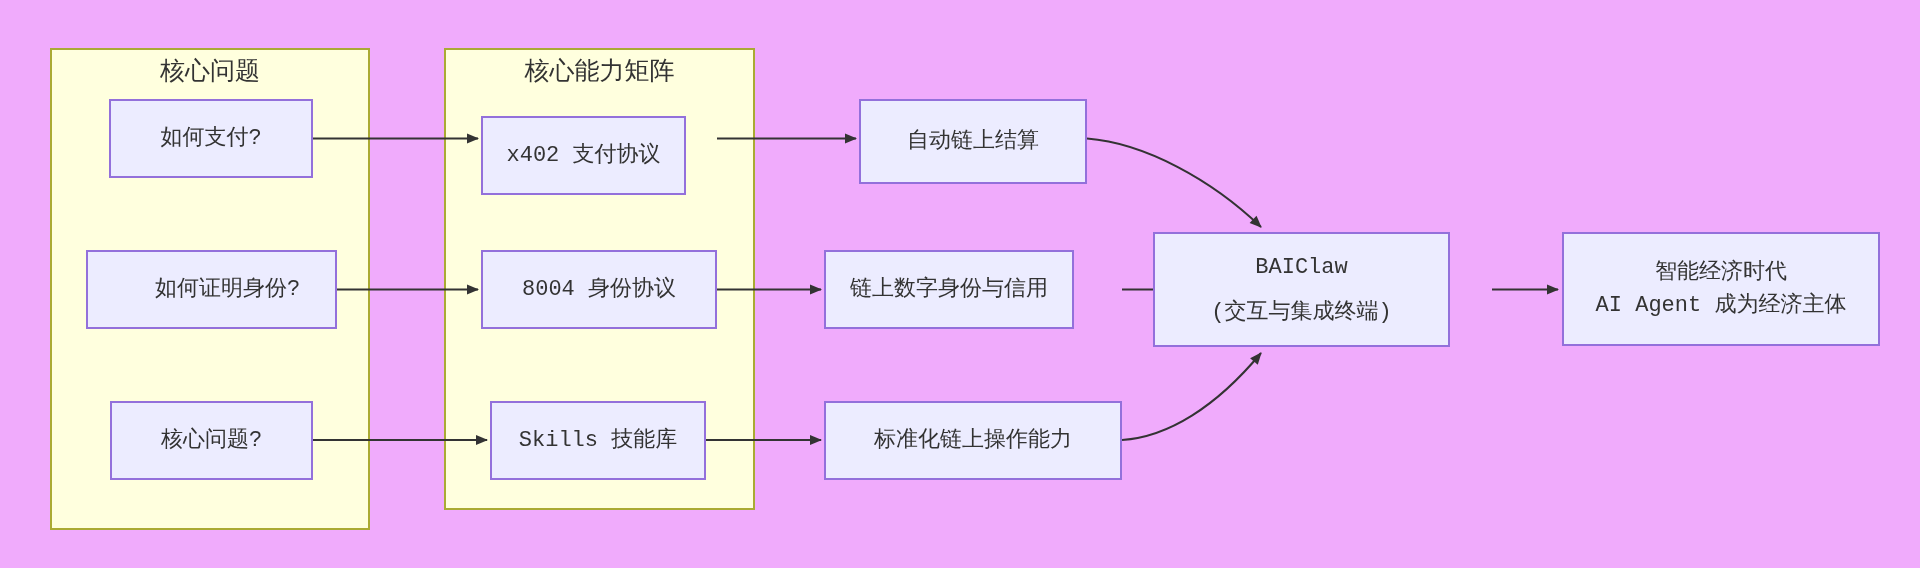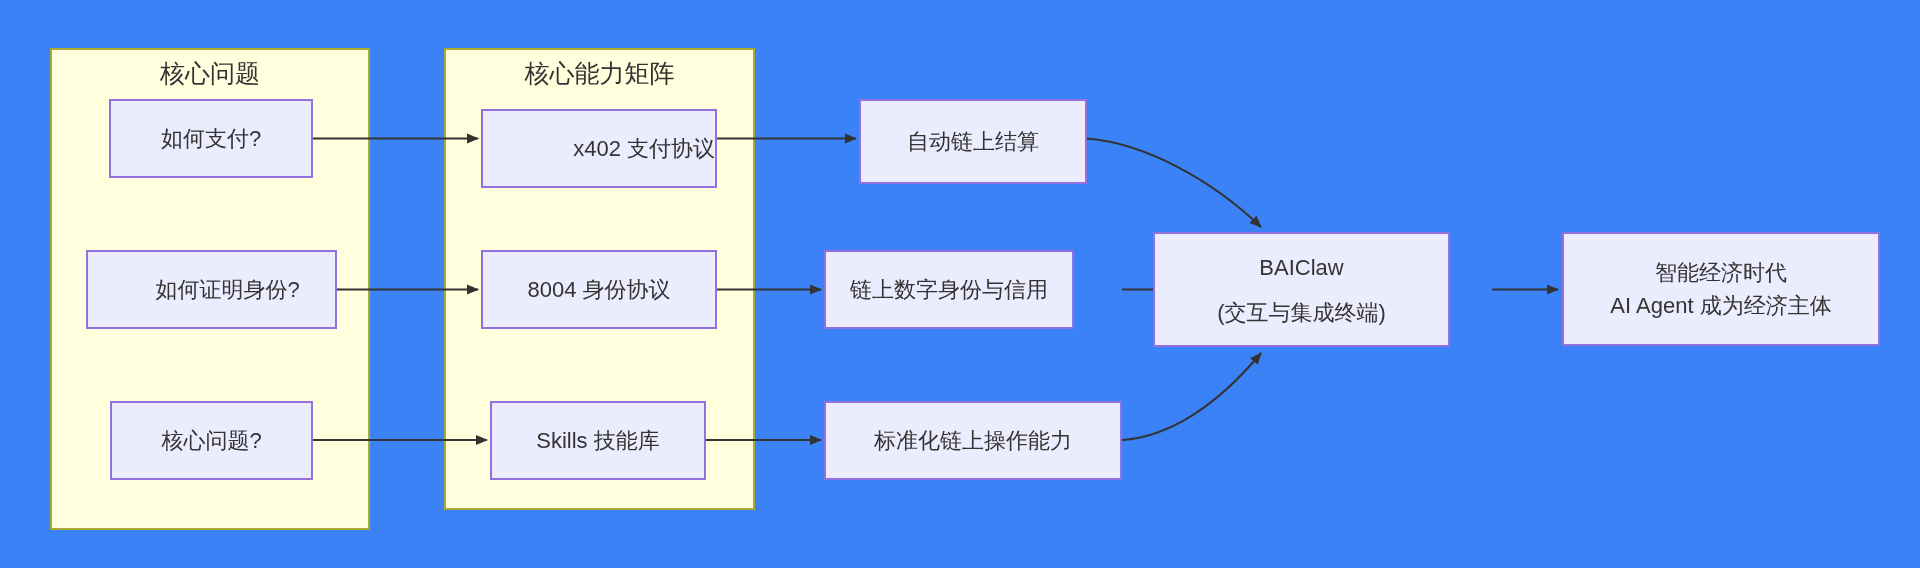--- a/index.html
+++ b/index.html
@@ -9,22 +9,22 @@
     --node-border: #9370db;
     --edge: #333333;
     --text: #333333;
   }
   html, body { margin: 0; padding: 0; background: #ffffff; }
   .canvas {
     position: relative;
     width: 1920px;
     height: 568px;
     overflow: hidden;
-    background: #3b82f6;
-    font-family: Liberation Sans, sans-serif;
+    background: #f0abfc;
+    font-family: Liberation Mono, monospace;
     color: var(--text);
   }
   .cluster {
     position: absolute;
     box-sizing: border-box;
     background: var(--cluster-fill);
     border: 2px solid var(--cluster-border);
   }
   .cluster-title {
     margin-top: 8px;
@@ -95,21 +95,21 @@
   <div class="node" style="left:109px; top:99px; width:204px; height:79px;">
     <span>如何支付?</span>
   </div>
   <div class="node" style="left:86px; top:250px; width:251px; height:79px;padding-left:32px;">
     <span>如何证明身份?</span>
   </div>
   <div class="node" style="left:110px; top:401px; width:203px; height:79px;">
     <span>核心问题?</span>
   </div>
 
-  <div class="node" style="left:481px; top:109px; width:236px; height:79px;align-items:flex-end;">
+  <div class="node" style="left:481px; top:116px; width:205px; height:79px;">
     <span>x402 支付协议</span>
   </div>
   <div class="node" style="left:481px; top:250px; width:236px; height:79px;">
     <span>8004 身份协议</span>
   </div>
   <div class="node" style="left:490px; top:401px; width:216px; height:79px;">
     <span>Skills 技能库</span>
   </div>
 
   <div class="node" style="left:859px; top:99px; width:228px; height:85px;">

